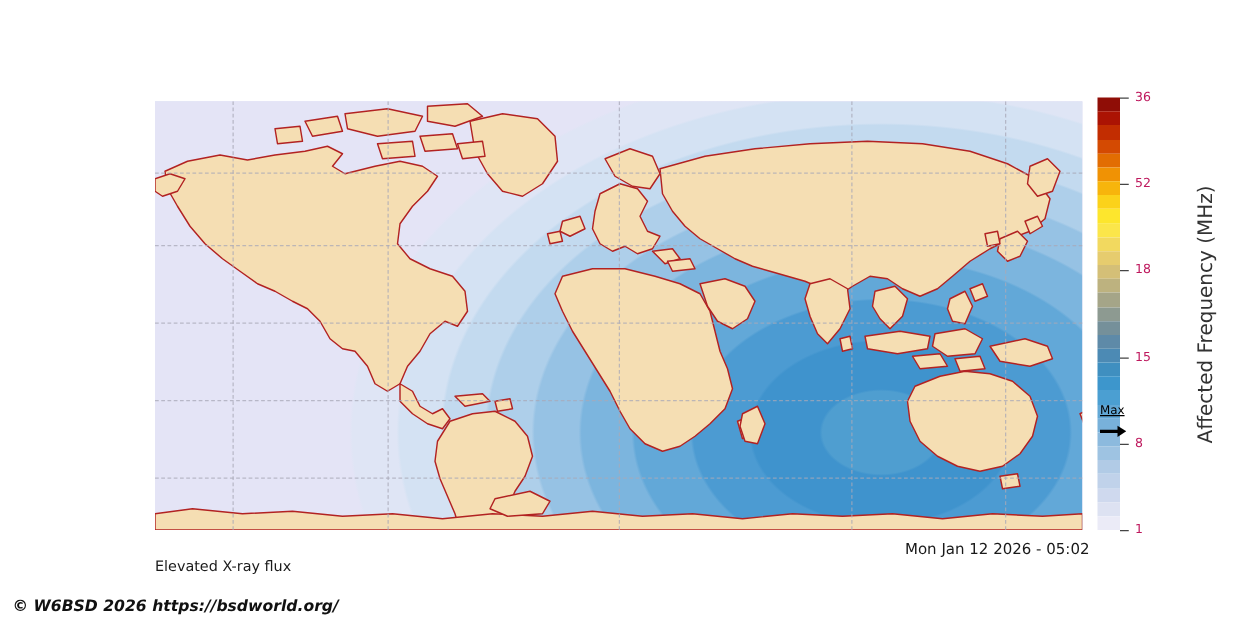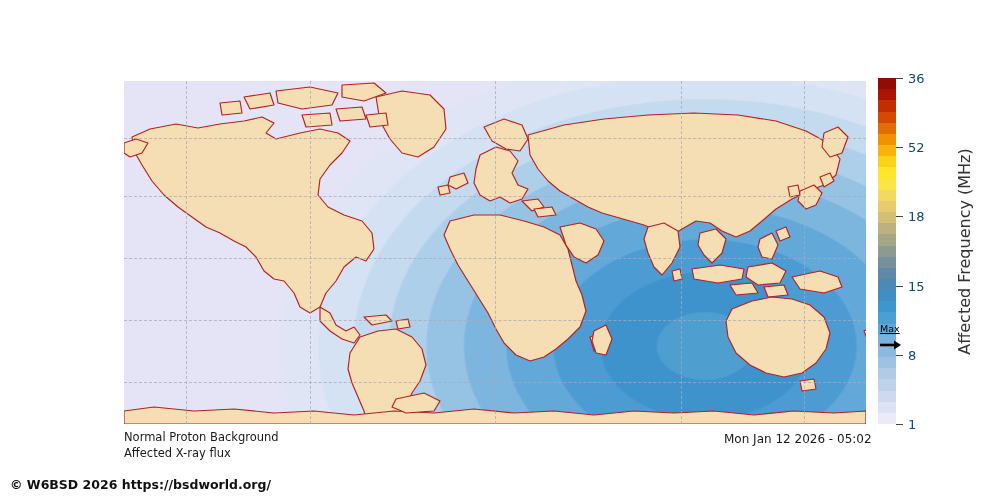--- a/index.html
+++ b/index.html
@@ -27,21 +27,21 @@
   
   .grid-v{position:absolute;top:0;width:0;height:343px;border-left:1px dashed #a9a9b8;opacity:.75;}
   .grid-h{position:absolute;left:0;height:0;width:742px;border-top:1px dashed #a9a9b8;opacity:.75;}
 
   
   .cbar-wrap{position:absolute;left:878px;top:78px;width:18px;height:346px;}
   .cbar{position:absolute;inset:0;display:flex;flex-direction:column-reverse;}
   .cbar-seg{flex:1 1 auto;width:100%;}
   .cbar-frame{position:absolute;inset:0;border:0;}
   .cb-tick{position:absolute;left:18px;width:7px;height:0;border-top:1.4px solid #444;}
-  .cb-tlabel{position:absolute;left:29px;font-size:13px;color:#0c4a6e;transform:translateY(-50%);}
+  .cb-tlabel{position:absolute;left:29px;font-size:10px;color:#be185d;transform:translateY(-50%);}
   .cb-axis-label{
     position:absolute;left:951px;top:78px;height:346px;width:26px;
     font-size:16px;color:#333;
     display:flex;align-items:center;justify-content:center;
   }
   .cb-axis-label span{
     display:block;white-space:nowrap;
     transform:rotate(-90deg);transform-origin:center center;
   }
 
@@ -49,21 +49,21 @@
   .max-label{position:absolute;left:880px;top:323px;font-size:9.5px;color:#000;text-decoration:underline;}
   .max-arrow{position:absolute;left:879px;top:340px;width:22px;height:10px;}
 
   
   .note{position:absolute;left:124px;font-size:11.5px;color:#1a1a1a;}
   .note.n1{top:430px;}
   .note.n2{top:446px;}
   .timestamp{position:absolute;left:724px;top:432px;font-size:12px;color:#1a1a1a;}
   .copyright{
     position:absolute;left:10px;top:477px;font-size:12.5px;color:#111;
-    font-weight:bold;
+    font-style:italic;font-weight:bold;
   }
 </style>
 </head>
 <body>
 
 <div id="root">
 
 
   <div class="map-panel">
     <div class="map-clip">
@@ -297,18 +297,17 @@
   <div class="cb-axis-label">
     <span>Affected Frequency (MHz)</span>
   </div>
 
   <div class="max-label">Max</div>
   <svg class="max-arrow" viewBox="0 0 22 10">
     <line x1="1" y1="5" x2="16" y2="5" stroke="#000" stroke-width="2.6"></line>
     <polygon points="15,0.5 22,5 15,9.5" fill="#000"></polygon>
   </svg>
 
-  <div class="note n1">Normal Proton Background</div>
-  <div class="note n2">Affected X-ray flux</div>
+  <div class="note n2">Elevated X-ray flux</div>
   <div class="timestamp">Mon Jan 12 2026 - 05:02</div>
   <div class="copyright">© W6BSD 2026 https://bsdworld.org/</div>
 
 </div>
 
 </body></html>

